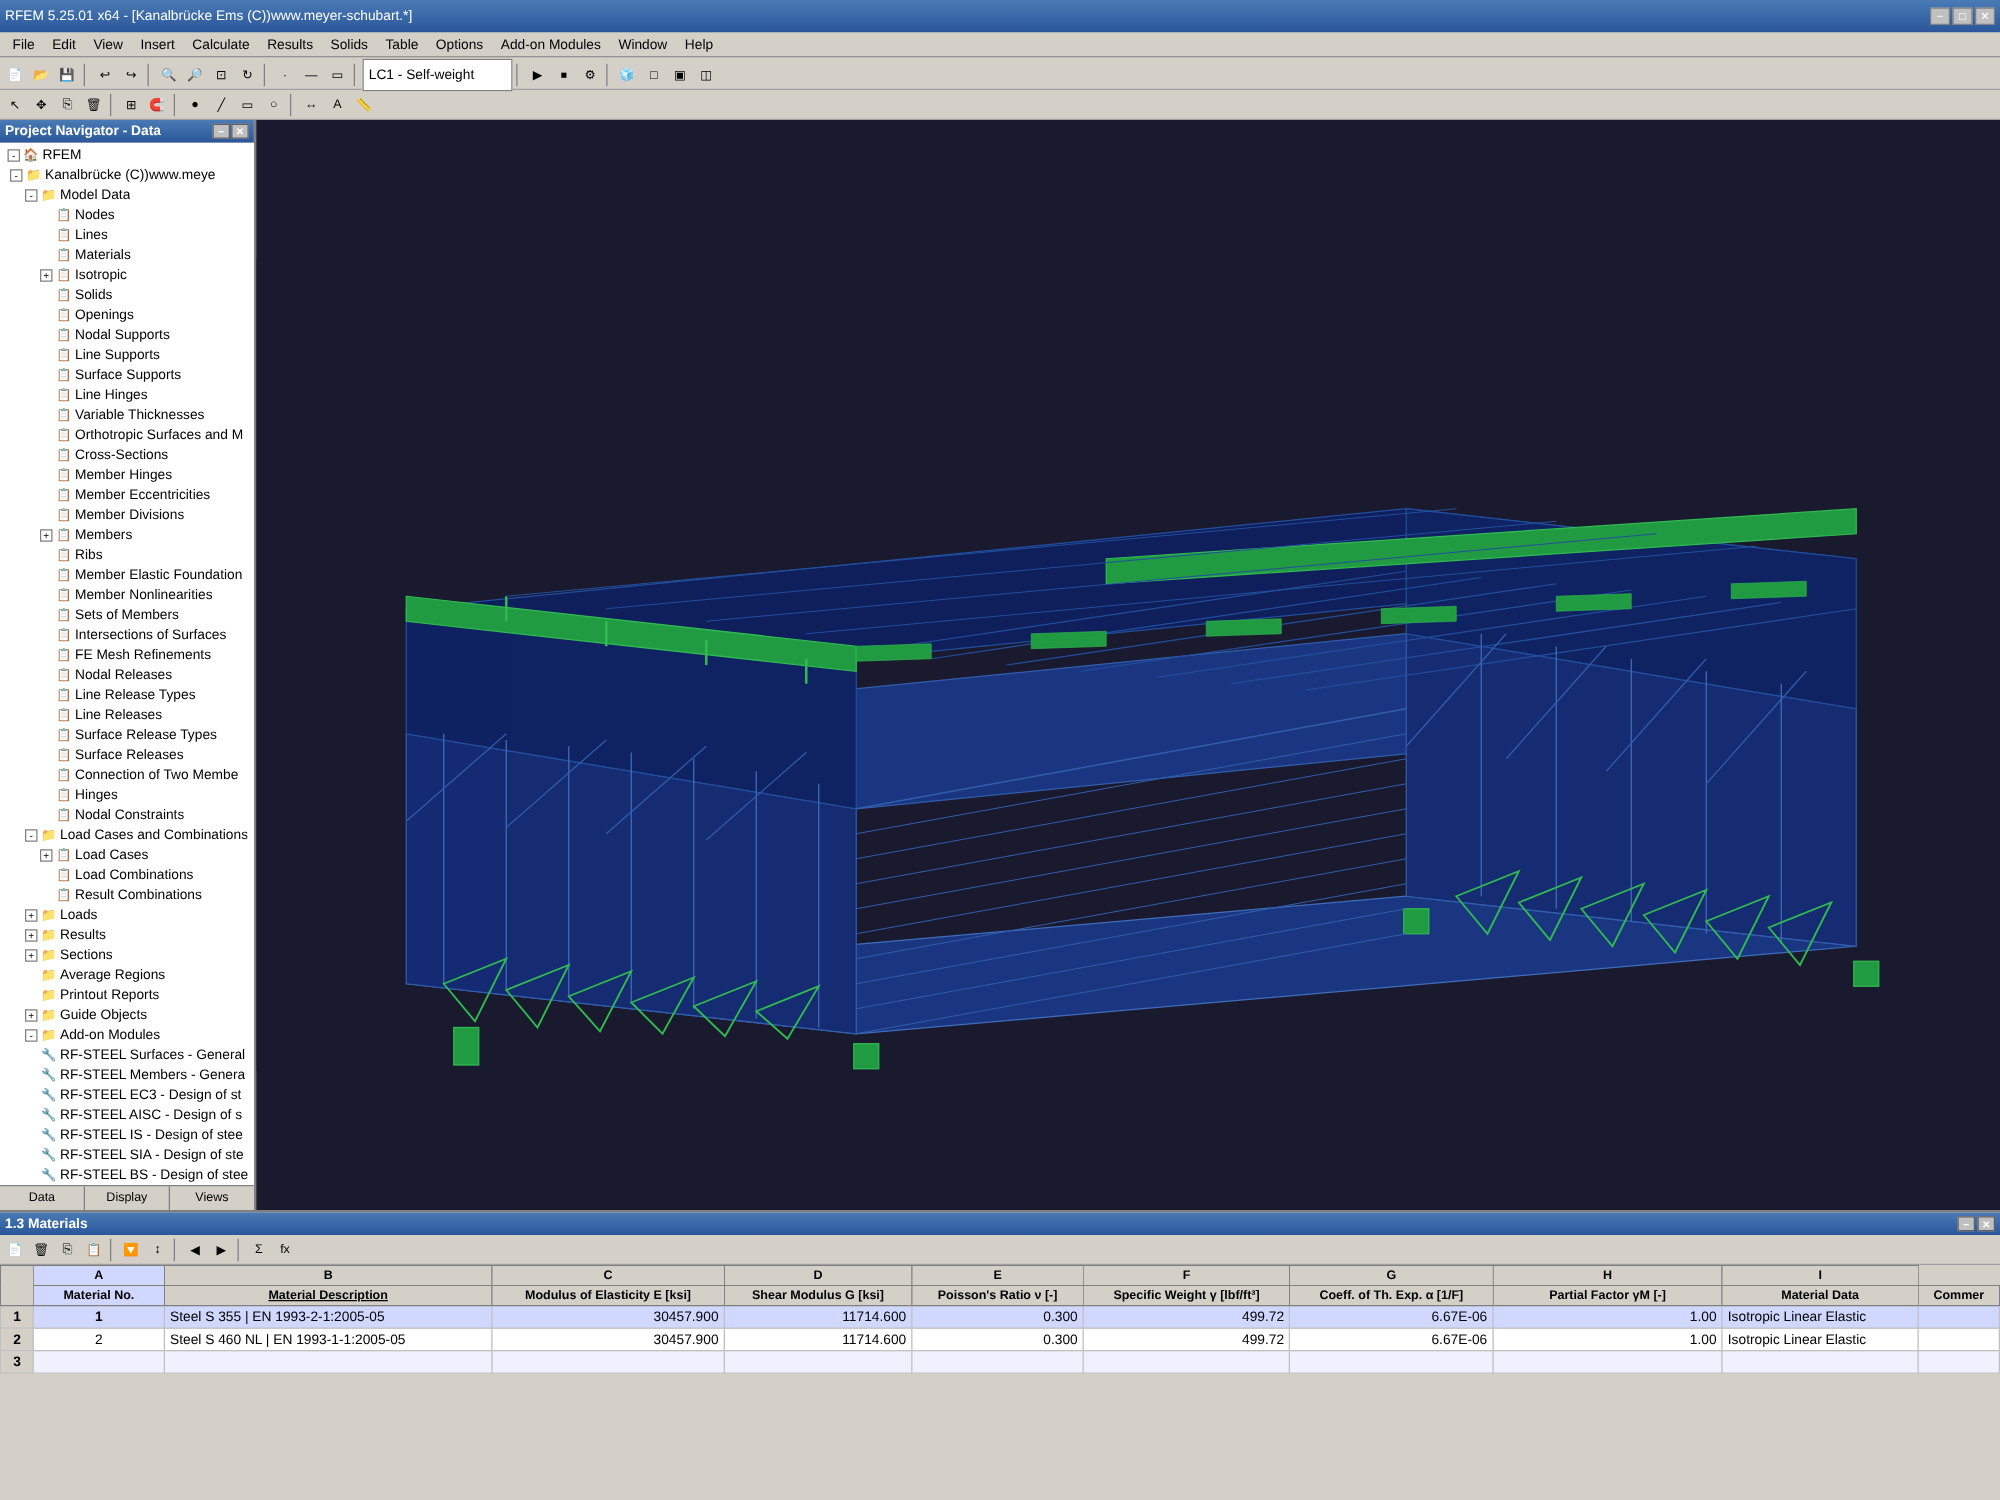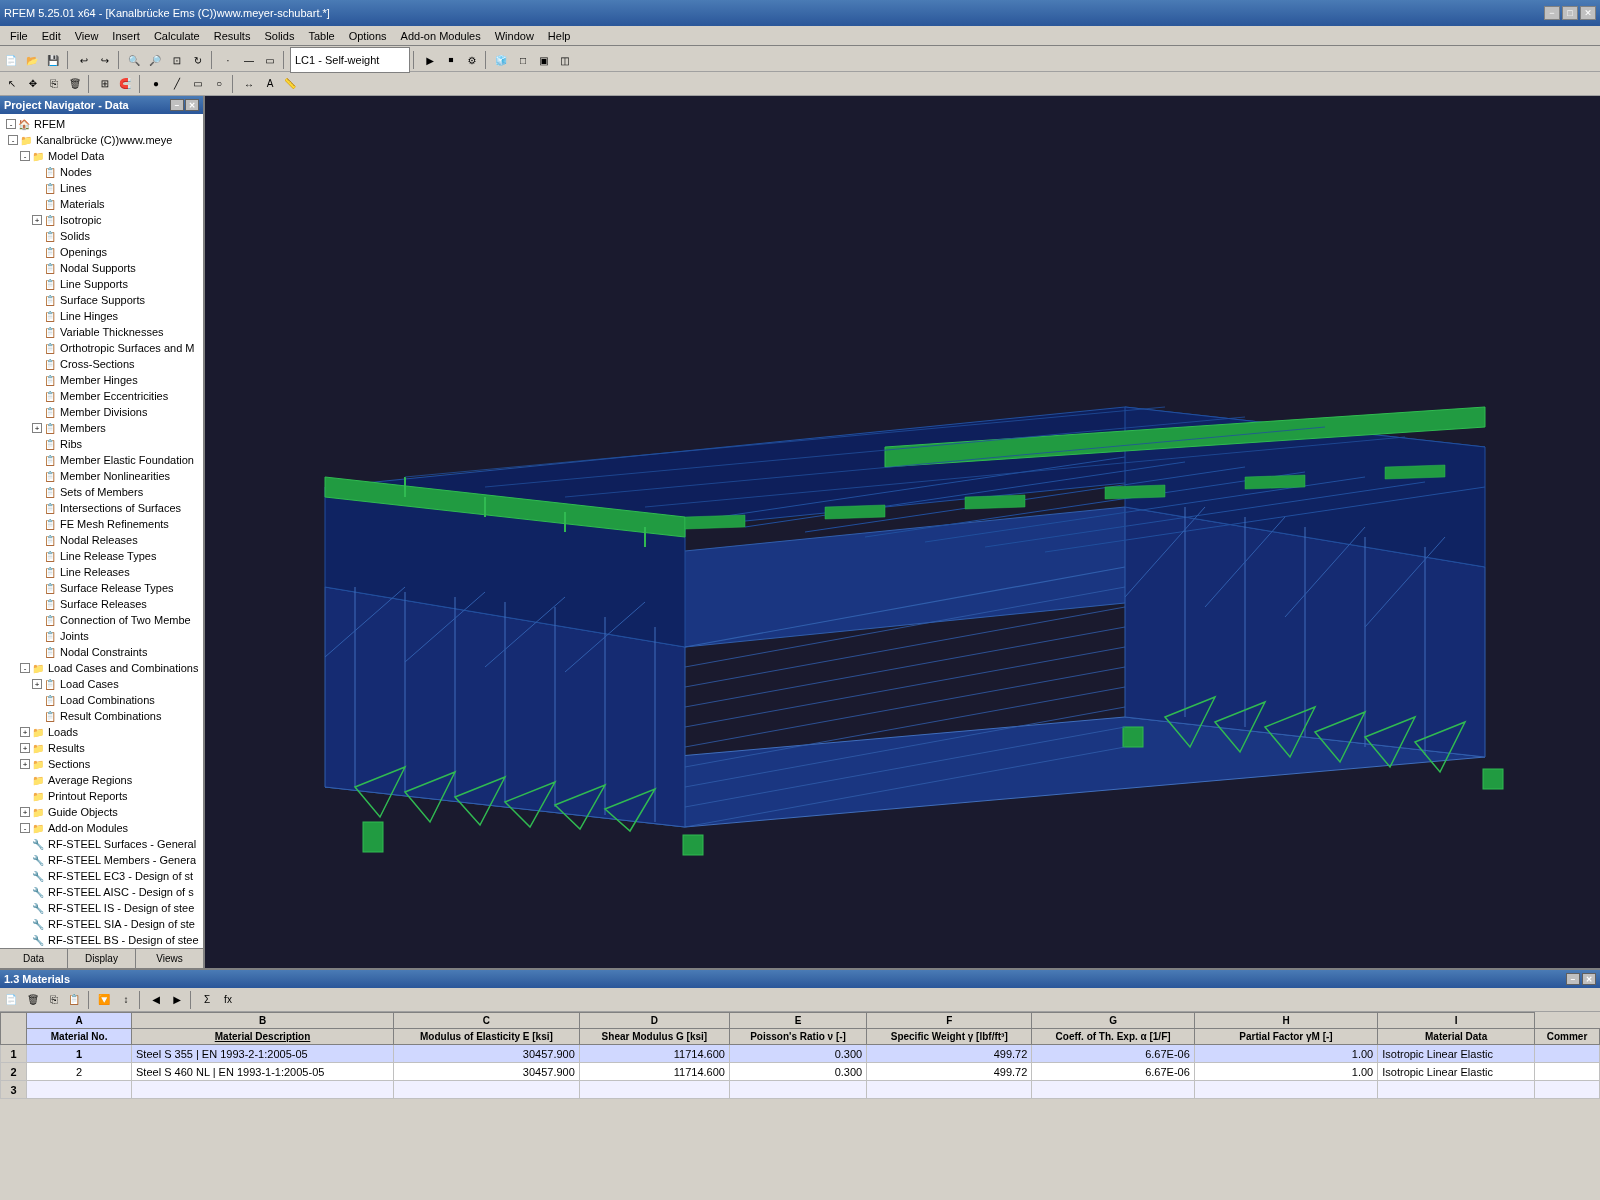--- a/index.html
+++ b/index.html
@@ -315,21 +315,21 @@
           <span class="tree-label">Surface Releases</span>
         </div>
         <div class="tree-item indent3">
           <div class="tree-icon" style="width:10px;"></div>
           <div class="tree-icon file-icon">📋</div>
           <span class="tree-label">Connection of Two Membe</span>
         </div>
         <div class="tree-item indent3">
           <div class="tree-icon" style="width:10px;"></div>
           <div class="tree-icon file-icon">📋</div>
-          <span class="tree-label">Joints</span>
+          <span class="tree-label">Hinges</span>
         </div>
         <div class="tree-item indent3">
           <div class="tree-icon" style="width:10px;"></div>
           <div class="tree-icon file-icon">📋</div>
           <span class="tree-label">Nodal Constraints</span>
         </div>
 
         <div class="tree-item indent2">
           <div class="tree-toggle">-</div>
           <div class="tree-icon folder-icon">📁</div>

